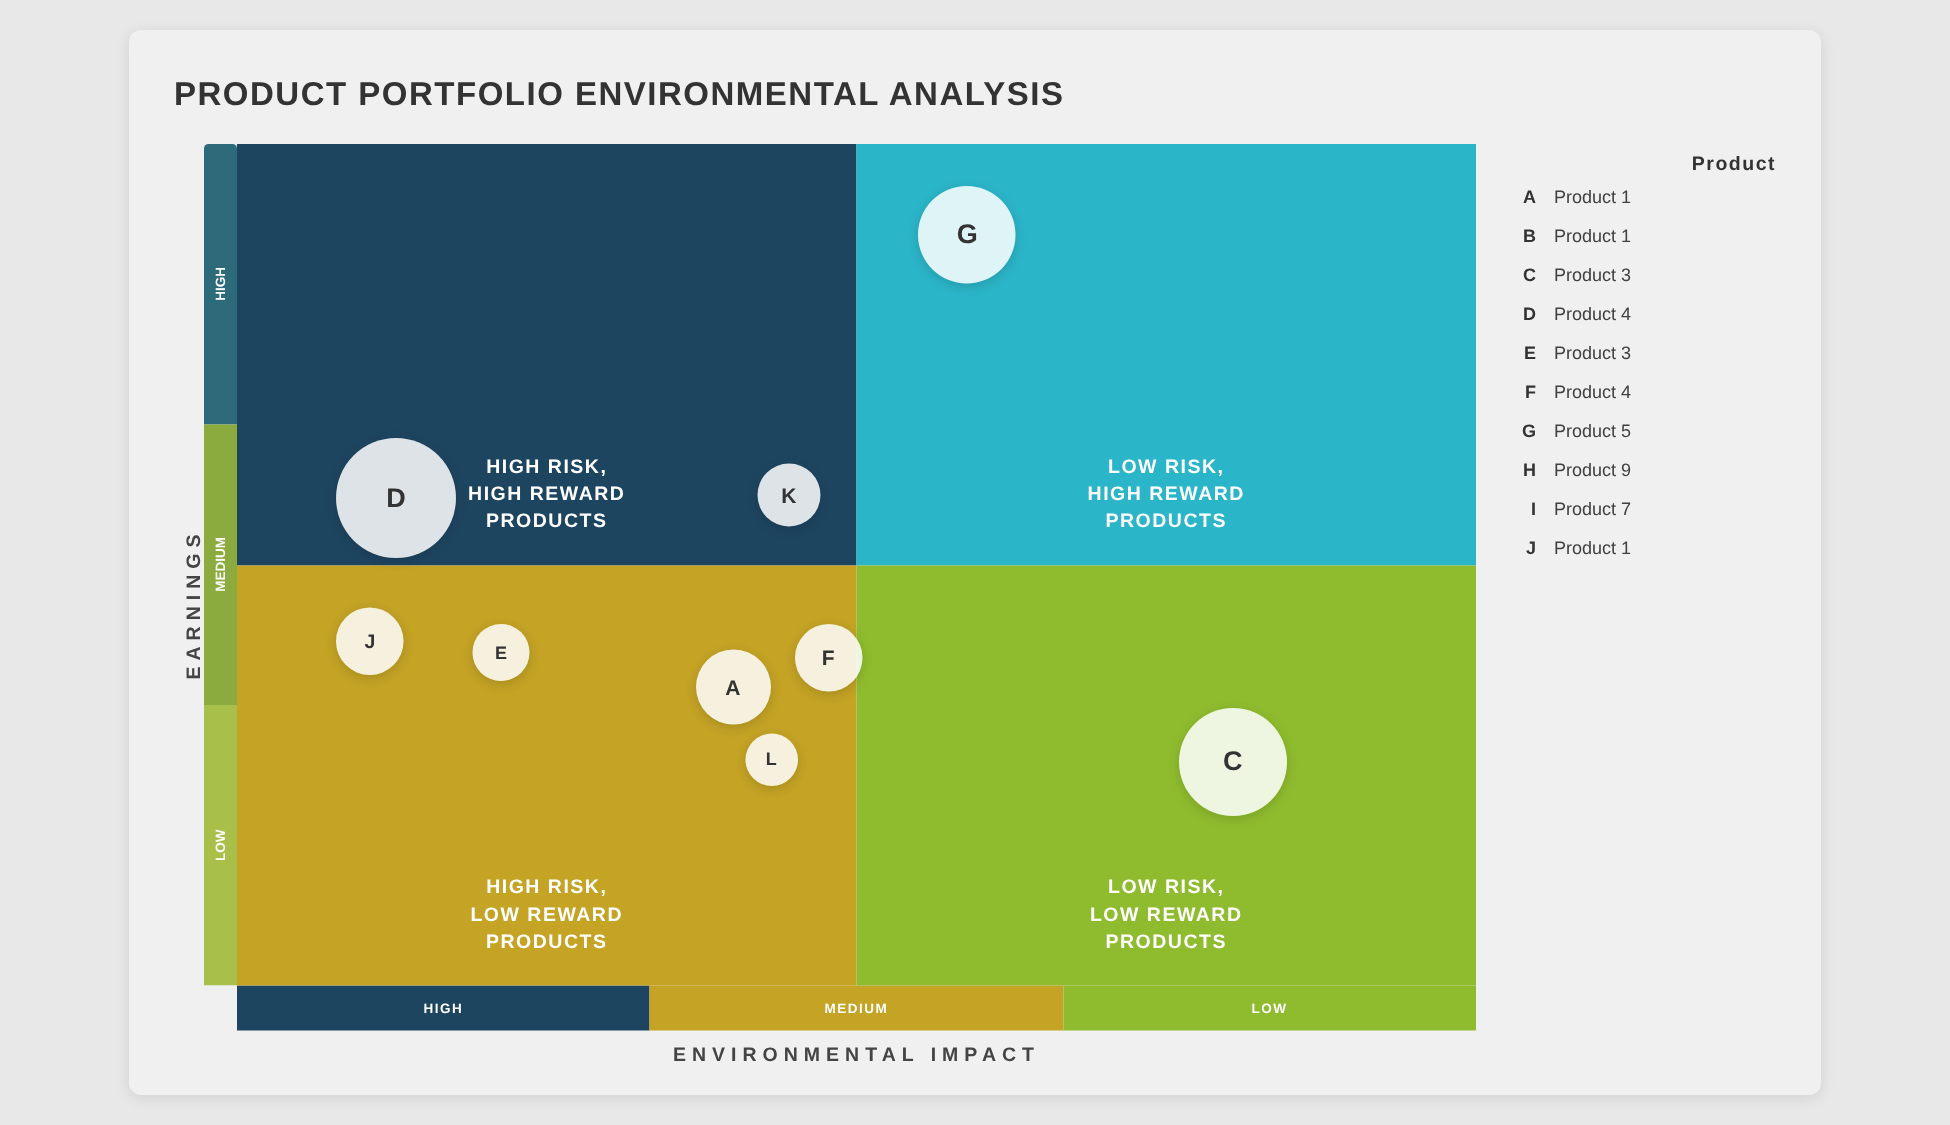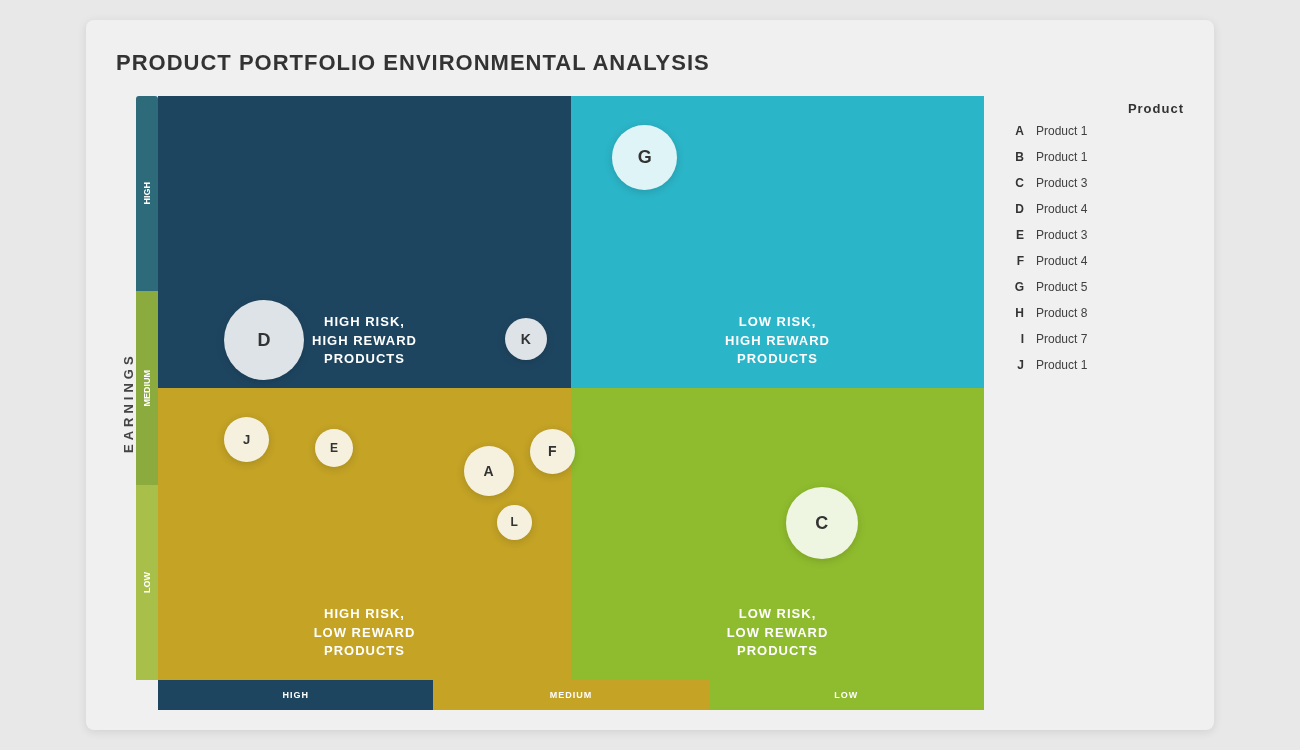--- a/index.html
+++ b/index.html
@@ -246,20 +246,21 @@
             <span class="x-axis-label-text">HIGH</span>
           </div>
           <div class="x-bar-medium">
             <span class="x-axis-label-text">MEDIUM</span>
           </div>
           <div class="x-bar-low">
             <span class="x-axis-label-text">LOW</span>
           </div>
         </div>
 
+        <div class="x-label">ENVIRONMENTAL IMPACT</div>
       </div>
     </div>
 
     <div class="legend-section">
       <div class="legend-title">Product</div>
       <div id="legend-list">
           <div class="legend-item">
     <span class="legend-letter">A</span>
     <span class="legend-name">Product 1</span>
   </div>
@@ -282,21 +283,21 @@
           <div class="legend-item">
     <span class="legend-letter">F</span>
     <span class="legend-name">Product 4</span>
   </div>
           <div class="legend-item">
     <span class="legend-letter">G</span>
     <span class="legend-name">Product 5</span>
   </div>
           <div class="legend-item">
     <span class="legend-letter">H</span>
-    <span class="legend-name">Product 8</span>
+    <span class="legend-name">Product 9</span>
   </div>
           <div class="legend-item">
     <span class="legend-letter">I</span>
     <span class="legend-name">Product 7</span>
   </div>
           <div class="legend-item">
     <span class="legend-letter">J</span>
     <span class="legend-name">Product 1</span>
   </div>
         </div>

